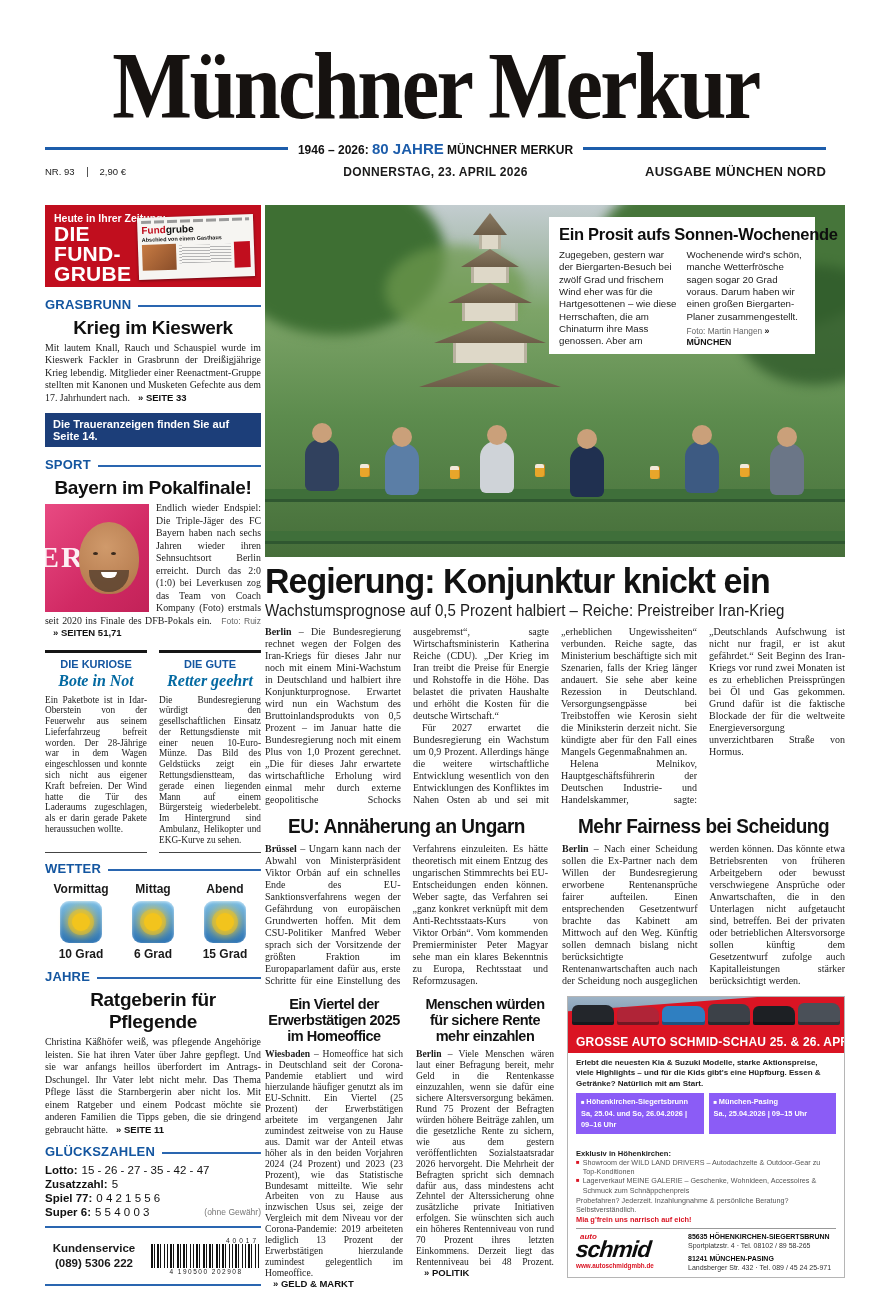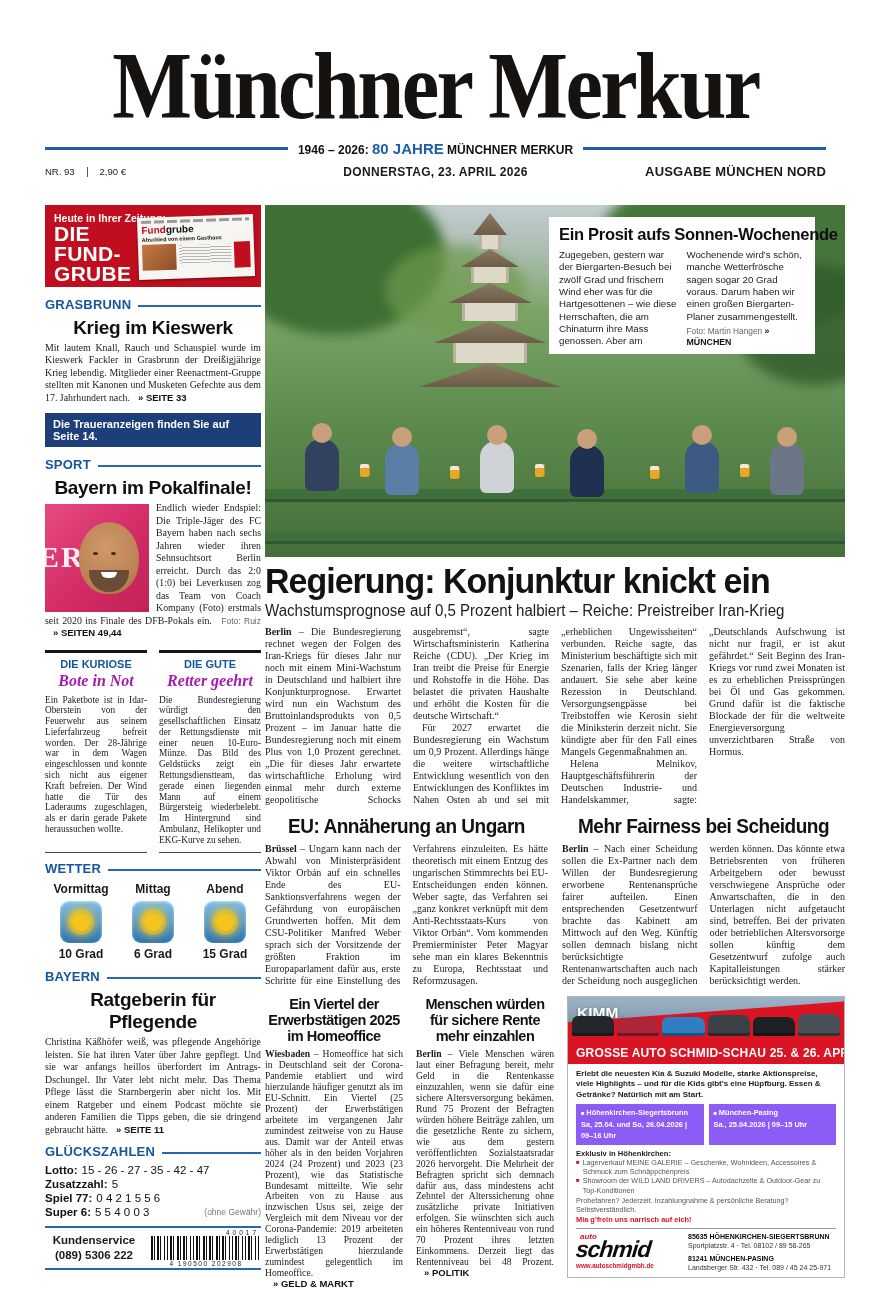--- a/index.html
+++ b/index.html
@@ -58,38 +58,38 @@
   .head-shape { position:absolute; left:34px; top:18px; width:60px; height:72px; border-radius:50% 50% 46% 46%;
     background:radial-gradient(circle at 45% 35%, #d09a6b 0%, #b97f52 70%, #a86f45 100%); }
   .beard { position:absolute; left:44px; top:66px; width:40px; height:22px; border-radius:0 0 20px 20px; background:#5a4330; opacity:.85; }
   .smile { position:absolute; left:56px; top:68px; width:16px; height:6px; border-radius:0 0 8px 8px; background:#fff; }
   .eye { position:absolute; width:5px; height:3px; border-radius:50%; background:#3a2a1d; top:48px; }
   .s-credit { font-family:"Liberation Sans",sans-serif; font-size:8.5px; color:#666; margin-left:6px; }
 
   .two-col { display:flex; gap:12px; margin-top:10px; }
   .mini-col { flex:1; border-top:3px solid #161616; border-bottom:1px solid #444; padding:5px 0 7px; }
   .mini-label { color:#1456a0; font-weight:700; font-size:11px; text-align:center; }
-  .mini-head { font-family:"Liberation Serif",serif; font-style:italic; font-weight:700; font-size:16px; text-align:center; margin:2px 0 5px; color:#a21caf; }
+  .mini-head { font-family:"Liberation Serif",serif; font-style:italic; font-weight:700; font-size:16px; text-align:center; margin:2px 0 5px; color:#0369a1; }
   .mini-body { font-family:"Liberation Serif",serif; font-size:9.3px; line-height:1.16; text-align:justify; hyphens:auto; color:#1b1b1b; }
 
   .weather-row { display:flex; margin-top:6px; text-align:center; }
   .w-slot { flex:1; }
   .w-time { font-weight:700; font-size:12px; }
   .w-icon { width:42px; height:42px; margin:5px auto 4px; border-radius:9px;
     background:linear-gradient(180deg,#7bbfe8 0%,#2a72b4 100%); position:relative;
     box-shadow:inset 0 1px 3px rgba(255,255,255,.6); }
   .sun { position:absolute; left:50%; top:50%; width:18px; height:18px; margin:-9px 0 0 -9px; border-radius:50%;
     background:#f2c41d; box-shadow:0 0 0 4px rgba(242,196,29,.45), 0 0 9px 5px rgba(242,196,29,.85); }
   .w-temp { font-weight:700; font-size:12px; }
 
   .gluck-line { display:flex; align-items:center; font-size:11.5px; margin-top:2px; color:#111; }
   .gluck-line strong { margin-right:4px; white-space:nowrap; }
   .gewahr { margin-left:auto; font-size:8.5px; color:#777; font-weight:400; }
 
-  .service { margin-top:8px; border-top:2px solid #2a66b0; border-bottom:2px solid #2a66b0; padding:5px 0; display:flex; align-items:center; gap:8px; height:44px;justify-content:space-between; }
+  .service { margin-top:8px; border-top:2px solid #2a66b0; border-bottom:2px solid #2a66b0; padding:5px 0; display:flex; align-items:center; gap:8px; height:60px;justify-content:space-between; }
   .service-text { flex:1; text-align:center; font-weight:700; font-size:11.5px; line-height:1.3; }
   .barcode-wrap { width:110px; position:relative; }
   .bc-top { text-align:right; font-size:6.5px; letter-spacing:3px; padding-right:2px; }
   .bars { height:24px; background:repeating-linear-gradient(90deg,#111 0 1.5px,#fff 1.5px 3px,#111 3px 4px,#fff 4px 6.5px); }
   .bc-bottom { font-size:6.5px; letter-spacing:1.5px; text-align:center; }
 
   
   .main { position:absolute; left:265px; top:205px; width:580px; }
 
   .photo { position:relative; height:352px; overflow:hidden;
@@ -146,21 +146,21 @@
   .redband { position:absolute; left:0; right:0; bottom:0; height:44px; background:#da1423; clip-path:polygon(0 55%,100% 8%,100% 100%,0 100%); }
   .cars { position:absolute; left:4px; right:4px; bottom:6px; display:flex; gap:3px; align-items:flex-end; }
   .car { flex:1; border-radius:6px 8px 2px 2px; box-shadow:inset 0 -3px 0 rgba(0,0,0,.35); }
   .ad-banner { background:#da1423; color:#fff; font-weight:800; font-size:12px; letter-spacing:.2px; padding:4px 8px; white-space:nowrap; }
   .ad-body { flex:1; padding:5px 8px 4px; display:flex; flex-direction:column; }
   .ad-intro { font-weight:700; font-size:8px; line-height:1.3; color:#1d1d1d; }
   .ad-locs { display:flex; gap:5px; margin:4px 0; }
   .loc { flex:1; background:#8b5cf6; color:#fff; padding:3px 5px; font-size:7.4px; font-weight:700; line-height:1.55; }
   .loc .nm::before, .ad-bullet .sq { color:#fff; }
   .loc .nm::before { content:"■ "; font-size:6px; }
-  .ad-exk { font-weight:700; font-size:7.6px; color:#1d1d1d; }
+  .ad-exk { font-weight:700; font-size:7.6px; color:#1d1d1d;margin-top:11px; }
   .ad-bullet { display:flex; gap:3px; font-size:7.2px; line-height:1.3; color:#555; }
   .ad-bullet .sq { color:#da1423; font-size:6px; line-height:1.6; }
   .ad-probe { font-size:7.2px; color:#555; margin-top:1px; }
   .ad-slogan { font-size:7.4px; font-weight:700; color:#da1423; margin-top:1px; }
   .ad-footer { border-top:1px solid #999; margin-top:4px; padding-top:3px; display:flex; gap:8px; }
   .logo-wrap { width:104px; position:relative; padding-top:6px; }
   .logo-auto { position:absolute; left:4px; top:0; color:#da1423; font-size:8px; font-weight:800; font-style:italic; }
   .logo-main { font-size:23px; font-weight:800; font-style:italic; letter-spacing:-1px; line-height:1; color:#0d0d0d; transform:skewX(-6deg); }
   .logo-web { font-size:6.3px; font-weight:700; color:#da1423; margin-top:1px; }
   .ad-addr { flex:1; font-size:7px; line-height:1.35; color:#333; }
@@ -238,21 +238,21 @@
         <div class="sport-photo">
           <span class="sport-letters">ERN</span>
           <span class="head-shape"></span>
           <span class="eye" style="left:48px;"></span>
           <span class="eye" style="left:66px;"></span>
           <span class="beard"></span>
           <span class="smile"></span>
         </div>
         <span>Endlich wieder Endspiel: Die Triple-Jäger des FC Bayern haben nach sechs Jahren wieder ihren Sehnsuchtsort Berlin erreicht. Durch das 2:0 (1:0) bei Leverkusen zog das Team von Coach Kompany (Foto) erstmals seit 2020 ins Finale des DFB-Pokals ein.</span>
         <span class="s-credit">Foto: Ruiz</span>
-        <strong class="pageref">» SEITEN 49,44</strong>
+        <strong class="pageref">» SEITEN 51,71</strong>
       </div>
     </section>
 
     <div class="two-col">
       <div class="mini-col">
         <div class="mini-label">DIE KURIOSE</div>
         <div class="mini-head">Bote in Not</div>
         <p class="mini-body">Ein Paketbote ist in Idar-Oberstein von der Feuerwehr aus seinem Lieferfahrzeug befreit worden. Der 28-Jährige war in dem Wagen eingeschlossen und konnte sich nicht aus eigener Kraft befreien. Der Wind hatte die Tür des Laderaums zugeschlagen, als er darin gerade Pakete heraussuchen wollte.</p>
       </div>
       <div class="mini-col">
@@ -287,21 +287,21 @@
           <div class="w-icon">
               <span class="sun"></span>
             </div>
           <div class="w-temp">15 Grad</div>
         </div>
       </div>
     </section>
 
     <section class="mt8">
       <div class="sec-label">
-        <span class="txt">BAYERN</span>
+        <span class="txt">JAHRE</span>
         <span class="line"></span>
       </div>
       <h2 class="sb-head">Ratgeberin für Pflegende</h2>
       <p class="sb-body"><span>Christina Käßhöfer weiß, was pflegende Angehörige leisten. Sie hat ihren Vater über Jahre gepflegt. Und sie war anfangs heillos überfordert im Antrags-Dschungel. Ihr Vater lebt nicht mehr. Das Thema Pflege lässt die Starnbergerin aber nicht los. Mit einem Ratgeber und einem Podcast möchte sie anderen Familien die Tipps geben, die sie dringend gebraucht hätte.</span><strong class="pageref">» SEITE 11</strong></p>
     </section>
 
     <section class="mt8">
       <div class="sec-label">
         <span class="txt">GLÜCKSZAHLEN</span>
         <span class="line"></span>
@@ -448,25 +448,25 @@
               <div>Sa, 25.04. und So, 26.04.2026 | 09–16 Uhr</div>
             </div>
             <div class="loc">
               <div class="nm">München-Pasing</div>
               <div>Sa., 25.04.2026 | 09–15 Uhr</div>
             </div>
           </div>
           <div class="ad-exk">Exklusiv in Höhenkirchen:</div>
           <div class="ad-bullet">
               <span class="sq">■</span>
-              <span>Lagerverkauf MEINE GALERIE – Geschenke, Wohnideen, Accessoires &amp; Schmuck zum Schnäppchenpreis</span>
+              <span>Showroom der WILD LAND DRIVERS – Autodachzelte &amp; Outdoor-Gear zu Top-Konditionen</span>
             </div>
           <div class="ad-bullet">
               <span class="sq">■</span>
-              <span>Showroom der WILD LAND DRIVERS – Autodachzelte &amp; Outdoor-Gear zu Top-Konditionen</span>
+              <span>Lagerverkauf MEINE GALERIE – Geschenke, Wohnideen, Accessoires &amp; Schmuck zum Schnäppchenpreis</span>
             </div>
           <div class="ad-probe">Probefahren? Jederzeit. Inzahlungnahme &amp; persönliche Beratung? Selbstverständlich.</div>
           <div class="ad-slogan">Mia g'frein uns narrisch auf eich!</div>
           <div class="ad-footer">
             <div class="logo-wrap">
               <span class="logo-auto">auto</span>
               <div class="logo-main">schmid</div>
               <div class="logo-web">www.autoschmidgmbh.de</div>
             </div>
             <div class="ad-addr">

